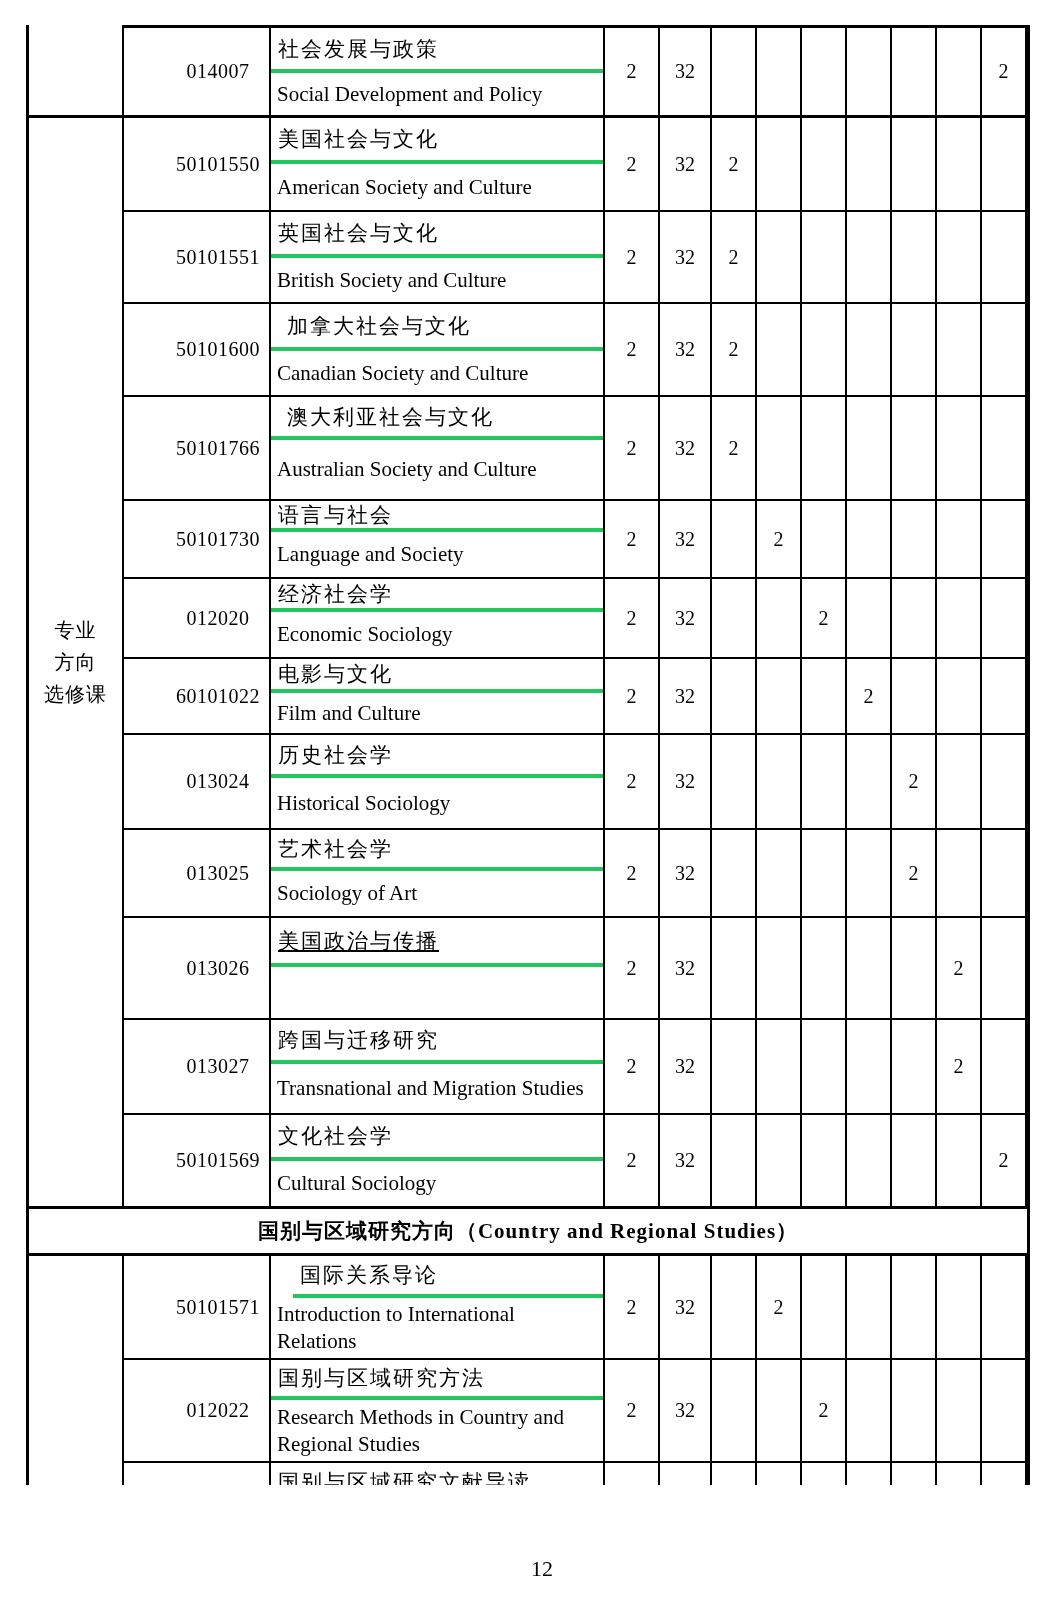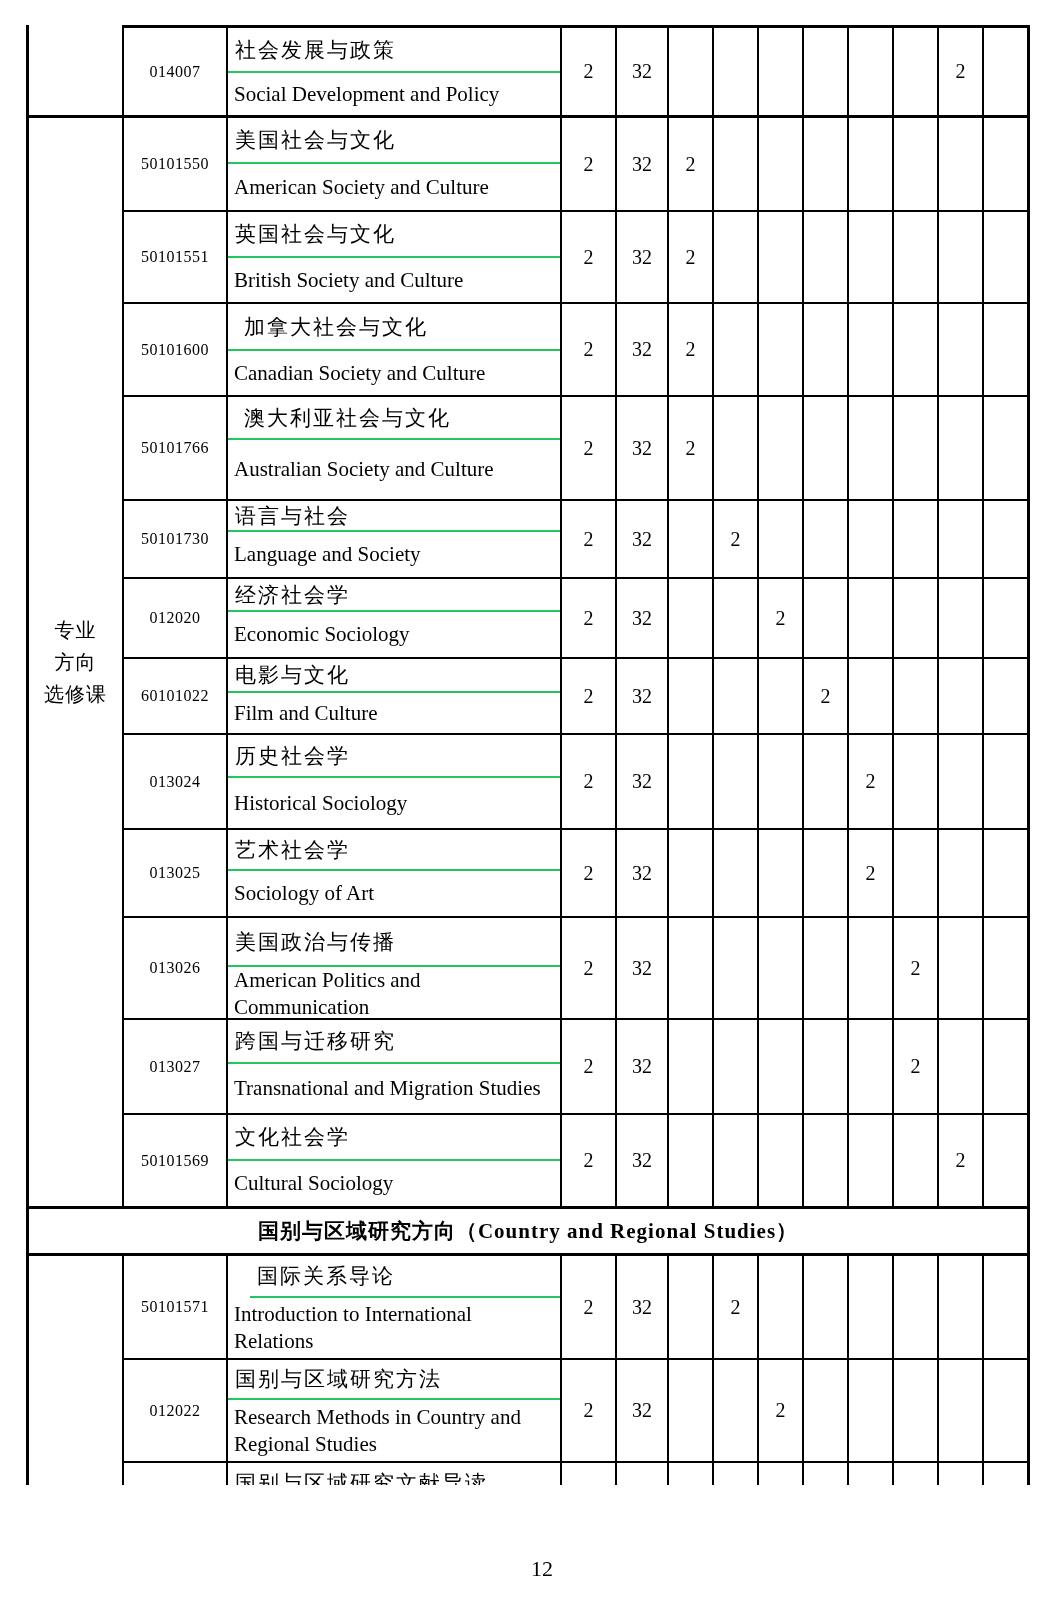--- a/index.html
+++ b/index.html
@@ -45,25 +45,25 @@
   .row { display: flex; width: 100%; flex: none; }
   .rows .row + .row { border-top: 2px solid #000; }
   .cell {
     border-right: 2px solid #000;
     display: flex;
     align-items: center;
     justify-content: center;
     flex: none;
     overflow: hidden;
   }
-  .code-cell  { width: 104px; font-size: 16px; letter-spacing: 0.5px; }
+  .code-cell  { width: 104px; font-size: 20px; letter-spacing: 0.5px; margin-left: 43px; }
   .name-cell  { width: 334px; flex-direction: column; align-items: stretch; justify-content: flex-start; }
   .name-cn {
     flex: none;
-    border-bottom: 2px solid #22c55e;
+    border-bottom: 4px solid #22c55e;
     display: flex;
     align-items: center;
     padding-left: 7px;
     font-size: 21px;
     letter-spacing: 2px;
     white-space: nowrap;
   }
   .name-en {
     flex: 1 1 auto;
     display: flex;
@@ -277,22 +277,21 @@
             <div class="cell sem-cell"></div>
             <div class="cell sem-cell"></div>
             <div class="cell sem-cell">2</div>
             <div class="cell sem-cell"></div>
             <div class="cell sem-cell"></div>
             <div class="cell sem-cell last"></div>
           </div>
           <div class="row" style="height: 102px;">
             <div class="cell code-cell">013026</div>
             <div class="cell name-cell">
-              <div class="name-cn" style="height: 49px;">美国政治与传播</div>
-              <div class="name-en">American Politics and Communication</div>
+              <div class="name-cn" style="height: 49px; text-decoration: underline;">美国政治与传播</div>
             </div>
             <div class="cell credits-cell">2</div>
             <div class="cell hours-cell">32</div>
             <div class="cell sem-cell"></div>
             <div class="cell sem-cell"></div>
             <div class="cell sem-cell"></div>
             <div class="cell sem-cell"></div>
             <div class="cell sem-cell"></div>
             <div class="cell sem-cell">2</div>
             <div class="cell sem-cell"></div>

